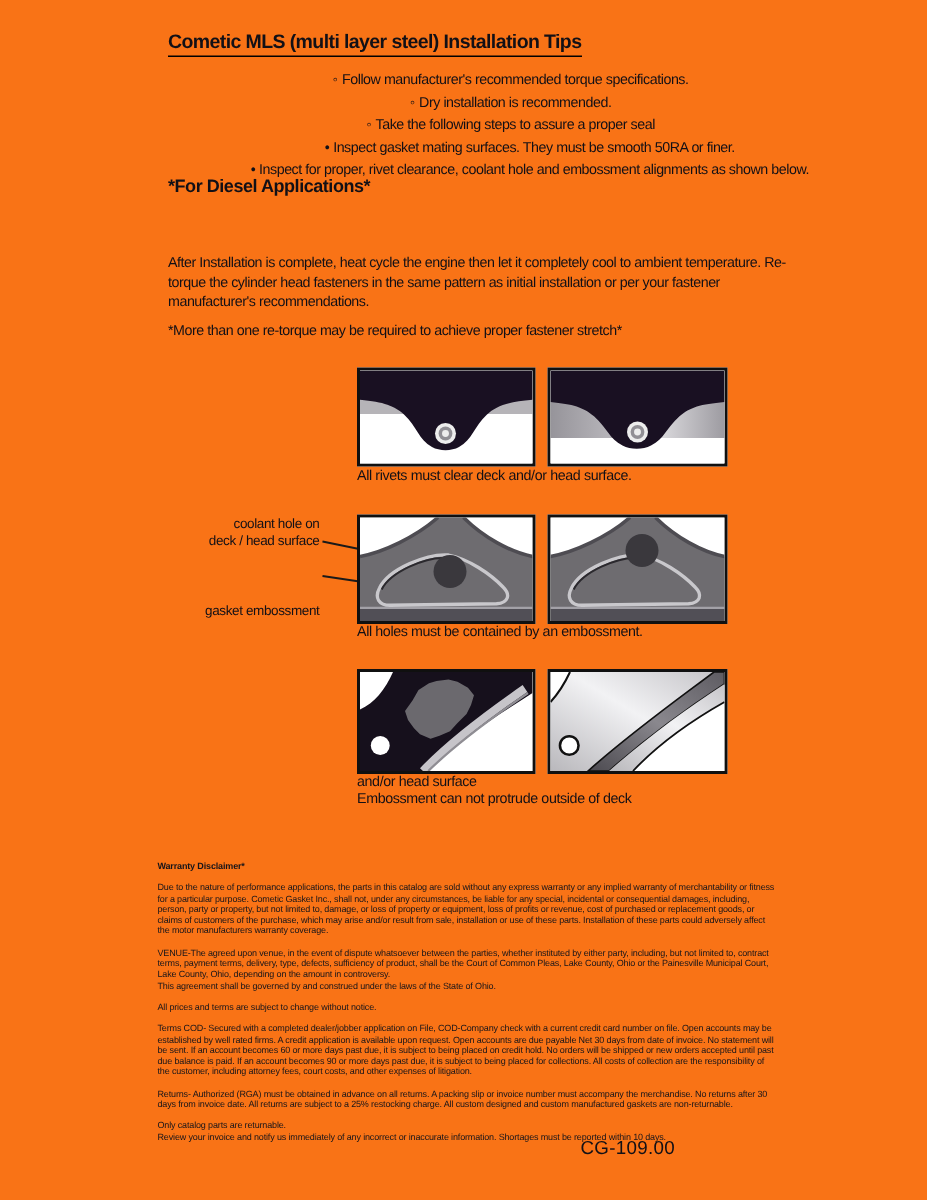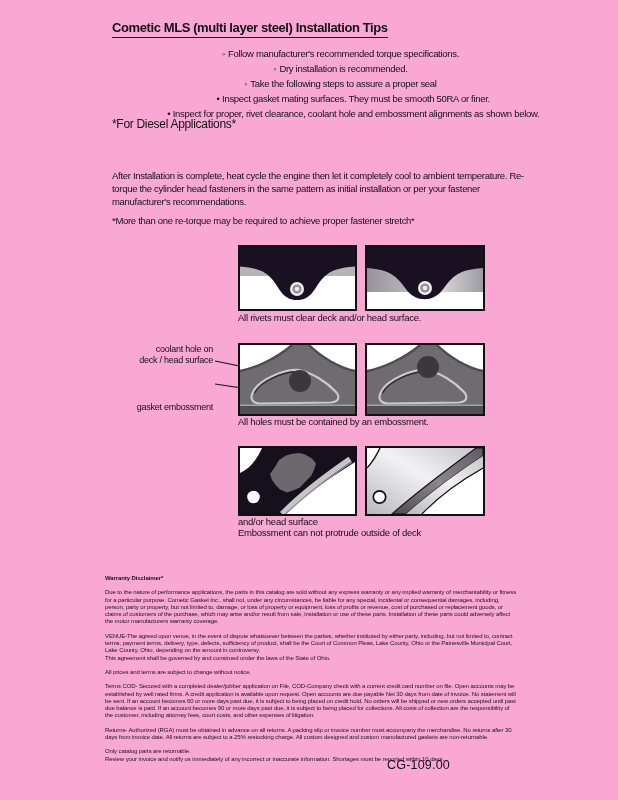--- a/index.html
+++ b/index.html
@@ -1,34 +1,34 @@
 <!DOCTYPE html>
 <html><head>
 <meta charset="utf-8">
 <style>
   * { margin:0; padding:0; box-sizing:border-box; }
   html,body { background:#fff; }
   .page {
-    position:relative; width:618px; height:800px; background:#f9a8d4;
+    position:relative; width:618px; height:800px; background:#f97316;
     font-family:"Liberation Sans", sans-serif; color:#121016; overflow:hidden;padding-left:32px;
   }
   .abs { position:absolute; }
 
   .title {
     left:112px; top:20px; font-size:13px; font-weight:bold;
     letter-spacing:-0.4px; border-bottom:1.5px solid #000; padding-bottom:2px;
     white-space:nowrap;
   }
   .bullets { left:104px; top:46px; width:470px; font-size:9.5px; letter-spacing:-0.3px;text-align:center; }
   .bullets .row { line-height:15px; white-space:nowrap; }
   .marker { display:inline-block; width:9px; }
   .sub { padding-left:26px; }
   .sub .marker { width:8px; }
 
-  .h2 { font-size:12px; font-weight:normal; letter-spacing:-0.3px; }
+  .h2 { font-size:12px; font-weight:bold; letter-spacing:-0.3px; }
   .body-par { width:428px; font-size:9.5px; letter-spacing:-0.3px; line-height:13px; }
 
   .dg-header { font-size:12.5px; letter-spacing:0.2px; text-align:center; color:#18151c;margin-top:40px; }
   .dg-box { border:2px solid #101010; background:#fff; }
   .dg-box svg { display:block; width:100%; height:100%; }
   .caption { font-size:9.5px; letter-spacing:-0.25px; line-height:10.5px; color:#121016; }
   .annot { font-size:9px; letter-spacing:-0.25px; line-height:10.5px; text-align:right; width:94px; }
 
   .fineprint { left:105px; top:575px; width:412px; font-size:6px; letter-spacing:-0.1px; line-height:7.3px; color:#17151a; }
   .fineprint .fp-head { font-weight:bold; margin-bottom:7px; }

